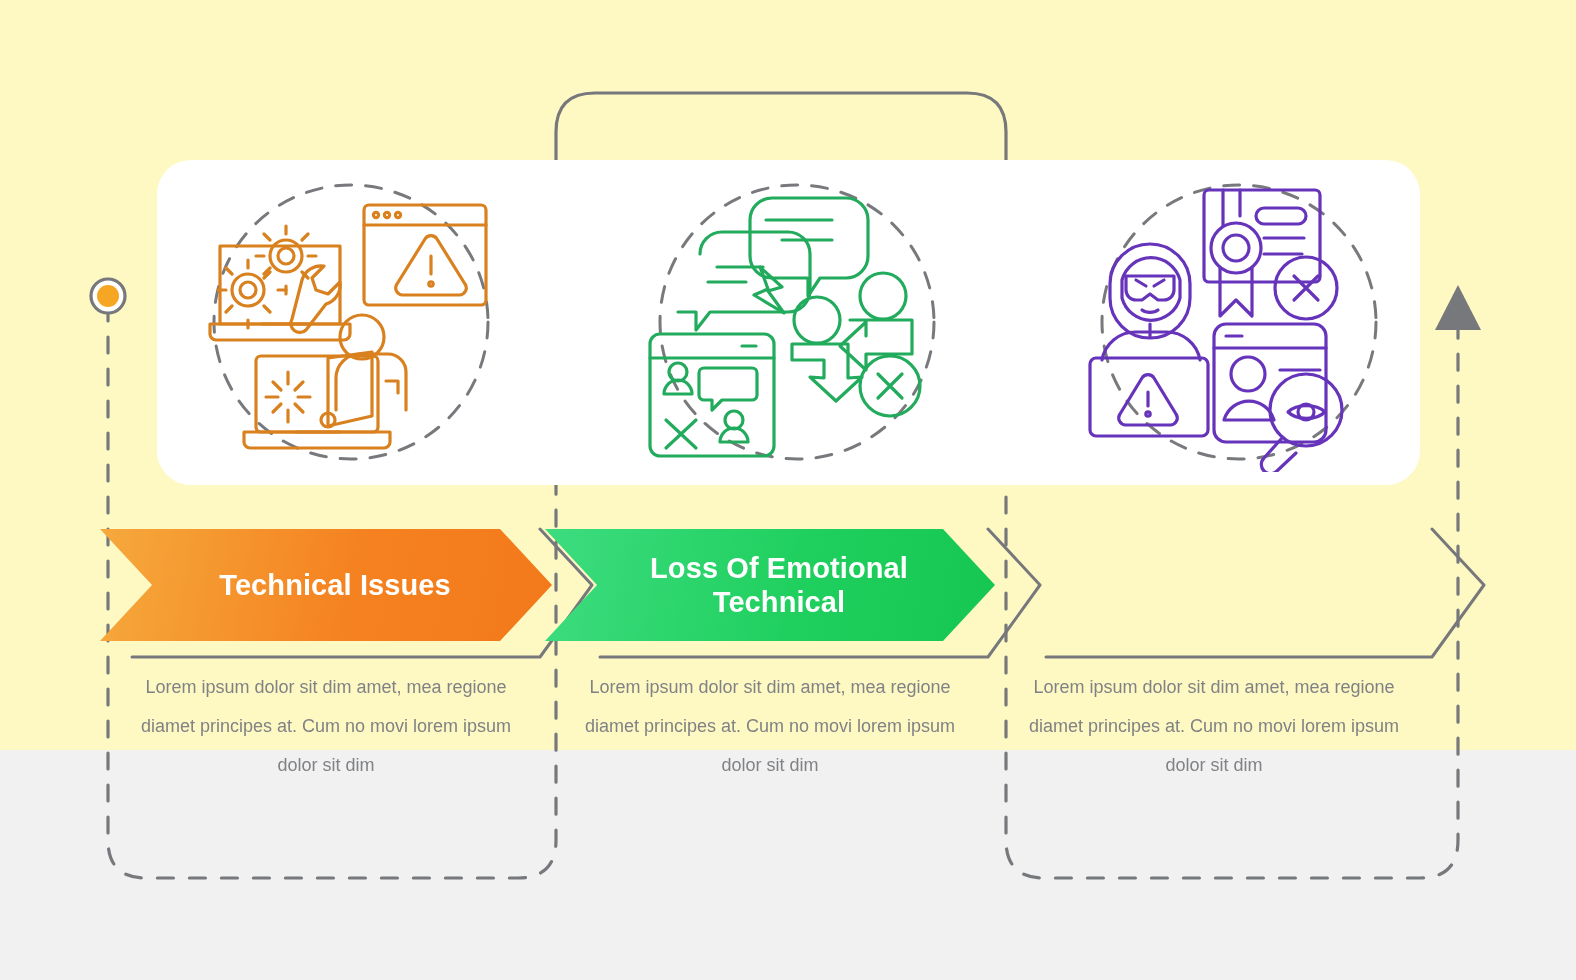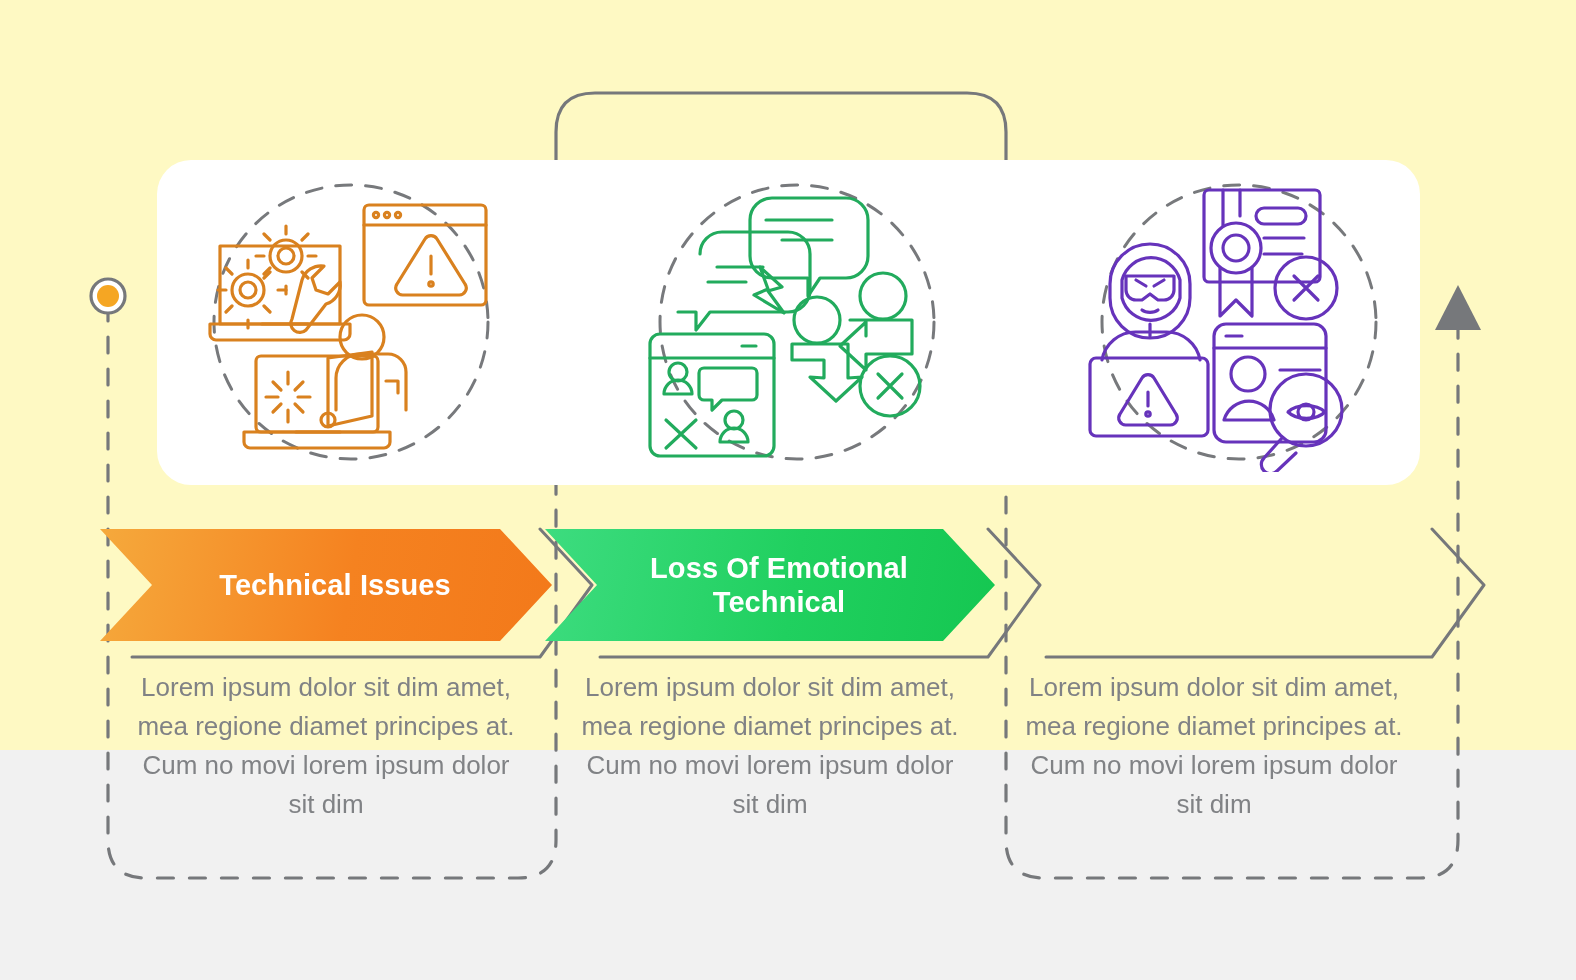--- a/index.html
+++ b/index.html
@@ -97,21 +97,21 @@
     width: 450px;
     background: linear-gradient(100deg, #9163f0 0%, #7b43e8 60%, #6e2fdd 100%);
   }
 
   
   .desc {
     position: absolute;
     top: 668px;
     width: 380px;
     color: #808285;
-    font-size: 26px;
+    font-size: 18px;
     line-height: 39px;
     text-align: center;
   }
   .desc.d1 { left: 136px; }
   .desc.d2 { left: 580px; }
   .desc.d3 { left: 1024px; }
 </style>
 </head>
 <body>
 

